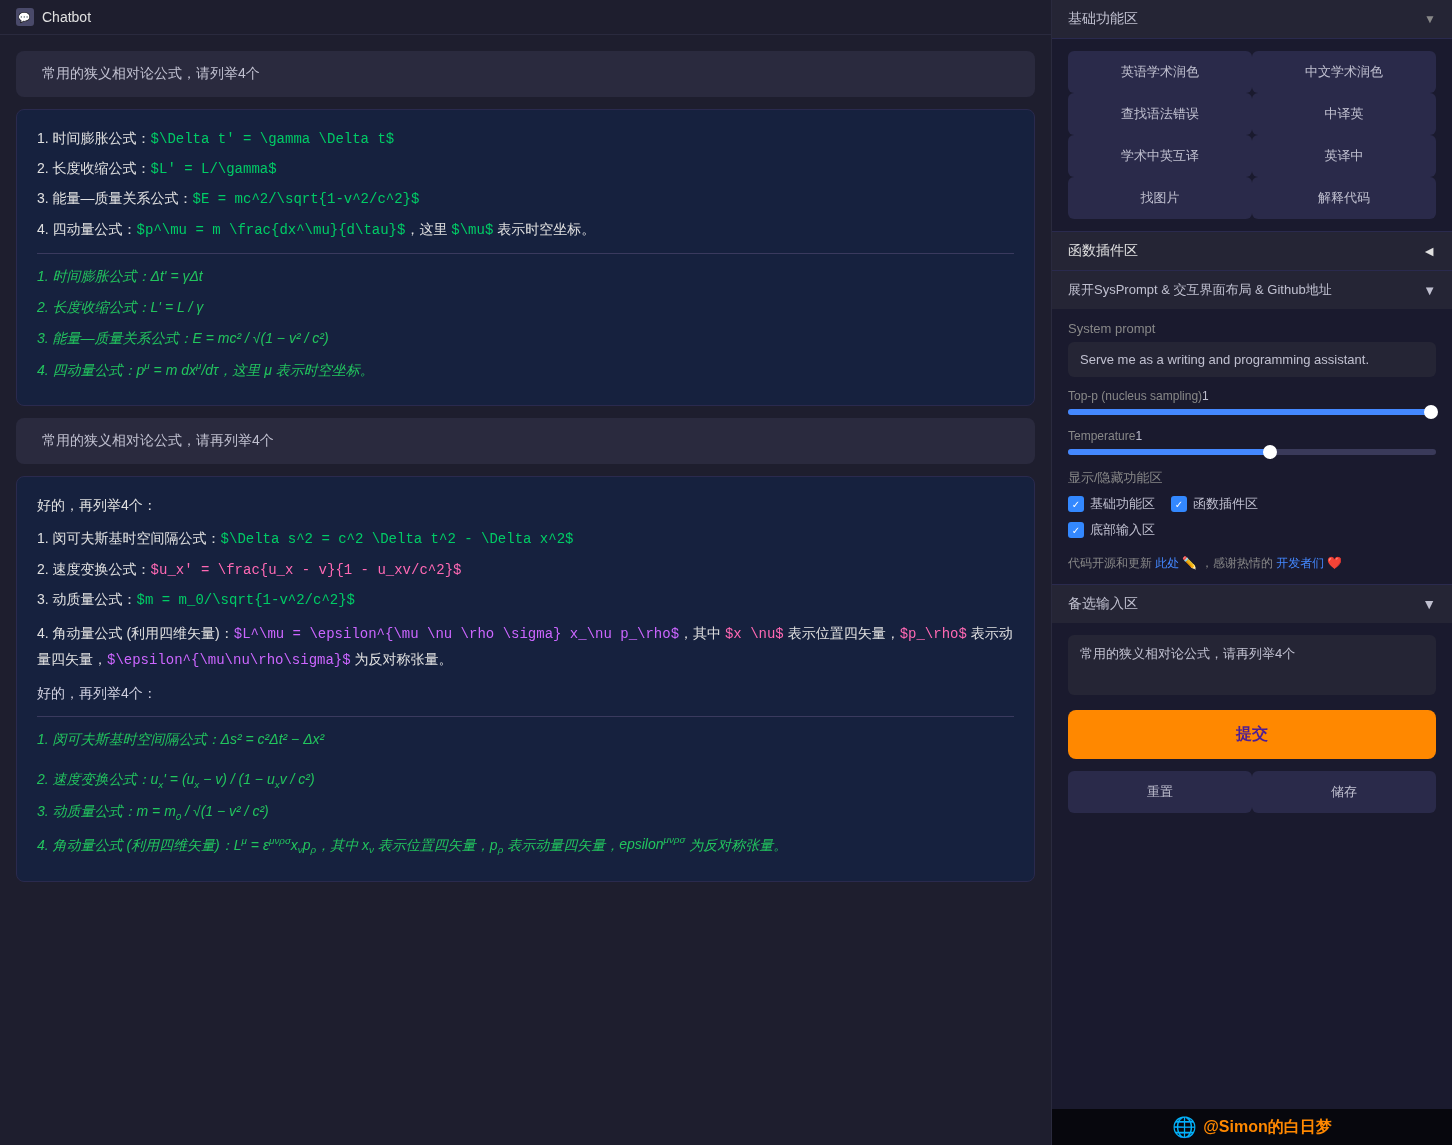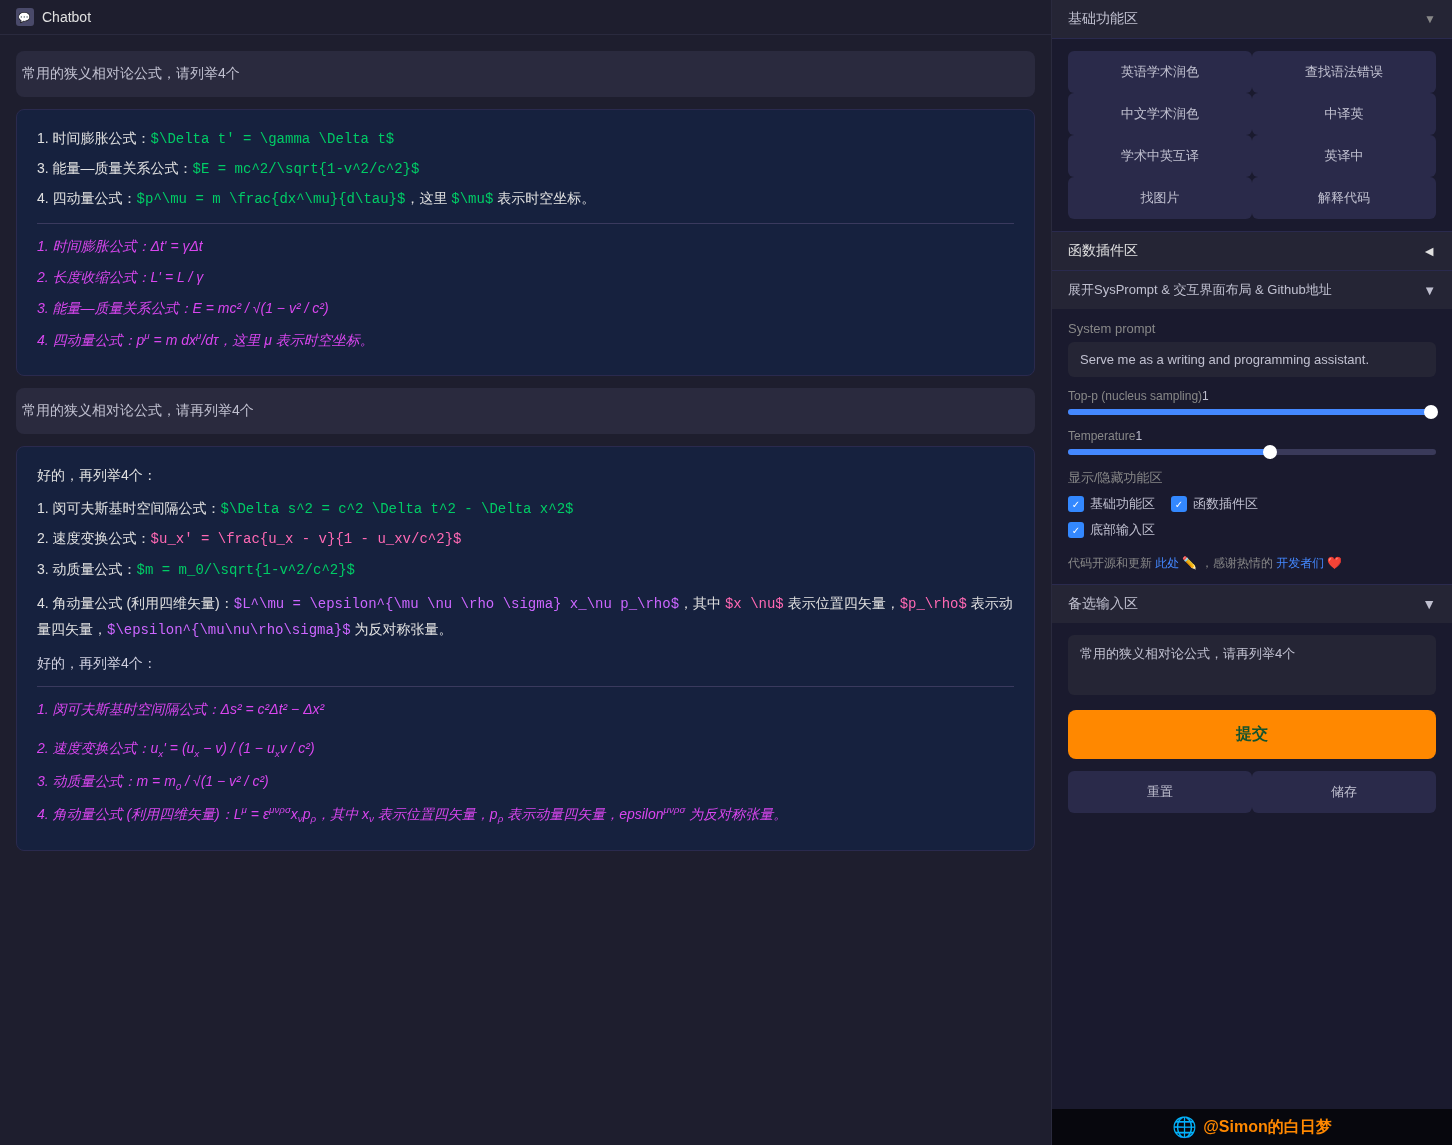--- a/index.html
+++ b/index.html
@@ -50,21 +50,21 @@
       padding: 16px;
       display: flex;
       flex-direction: column;
       gap: 12px;
       overflow-y: auto;
     }
 
     .user-message {
       background: #2a2a3e;
       border-radius: 8px;
-      padding: 14px 6px;
+      padding: 14px 26px;
       color: #c0c0d0;
       font-size: 14px;
       max-width: 100%;
     }
 
     .assistant-message {
       background: #16213e;
       border: 1px solid #2a2a4e;
       border-radius: 8px;
       padding: 16px 20px;
@@ -76,21 +76,21 @@
     .formula-pink { color: #ff69b4; }
     .formula-purple { color: #cc66ff; }
 
     .divider-line {
       border: none;
       border-top: 1px solid #3a3a5e;
       margin: 10px 0;
     }
 
     .rendered-math {
-      color: #d946ef;
+      color: #22c55e;
       font-style: italic;
     }
 
     
     .right-panel {
       width: 400px;
       background: #1a1a2e;
       display: flex;
       flex-direction: column;
       overflow-y: auto;
@@ -296,21 +296,21 @@
       height: 60px;
       font-family: inherit;
     }
 
     .submit-btn {
       margin: 4px 16px;
       width: calc(100% - 32px);
       background: #ff8800;
       border: none;
       border-radius: 8px;
-      color: #14532d;
+      color: #4c1d95;
       font-size: 16px;
       padding: 14px;
       cursor: pointer;
       font-weight: bold;
     }
 
     .bottom-btns {
       display: grid;
       grid-template-columns: 1fr 1fr;
       padding: 8px 16px 12px;
@@ -365,20 +365,21 @@
 
   <div class="chat-area">
 
     <div class="user-message">
       <span>常用的狭义相对论公式，请列举4个</span>
     </div>
 
     <div class="assistant-message">
       <div>
         <div style="margin-bottom:4px">1. 时间膨胀公式：<span class="formula-green code-inline">$\Delta t' = \gamma \Delta t$</span></div>
+        <div style="margin-bottom:4px">2. 长度收缩公式：<span class="formula-green code-inline">$L' = L/\gamma$</span></div>
         <div style="margin-bottom:4px">3. 能量—质量关系公式：<span class="formula-green code-inline">$E = mc^2/\sqrt{1-v^2/c^2}$</span></div>
         <div style="margin-bottom:4px">4. 四动量公式：<span class="formula-green code-inline">$p^\mu = m \frac{dx^\mu}{d\tau}$</span>，这里 <span class="formula-green code-inline">$\mu$</span> 表示时空坐标。</div>
       </div>
       <hr class="divider-line">
       <div class="rendered-math">
         <div style="margin-bottom:6px">1. 时间膨胀公式：Δt' = γΔt</div>
         <div style="margin-bottom:6px">2. 长度收缩公式：L' = L / γ</div>
         <div style="margin-bottom:6px">3. 能量—质量关系公式：E = mc² / √(1 − v² / c²)</div>
         <div style="margin-bottom:6px">4. 四动量公式：p<sup>μ</sup> = m <span style="">dx<sup>μ</sup>/dτ</span>，这里 μ 表示时空坐标。</div>
       </div>
@@ -408,22 +409,22 @@
 </div>
 
 <div class="right-panel">
 
   <div class="section-header">
     <span>基础功能区</span>
     <span class="section-arrow">▼</span>
   </div>
   <div class="btn-grid">
     <button class="func-btn">英语学术润色</button>
+    <button class="func-btn">中文学术润色</button>
     <button class="func-btn">查找语法错误</button>
-    <button class="func-btn">中文学术润色</button>
     <button class="func-btn">中译英</button>
     <button class="func-btn">学术中英互译</button>
     <button class="func-btn">英译中</button>
     <button class="func-btn">找图片</button>
     <button class="func-btn">解释代码</button>
   </div>
 
   <div style="border-top:1px solid #2a2a4e; background:#252535; padding: 10px 16px; display:flex; justify-content:space-between; align-items:center;">
     <span>函数插件区</span>
     <span>◄</span>

